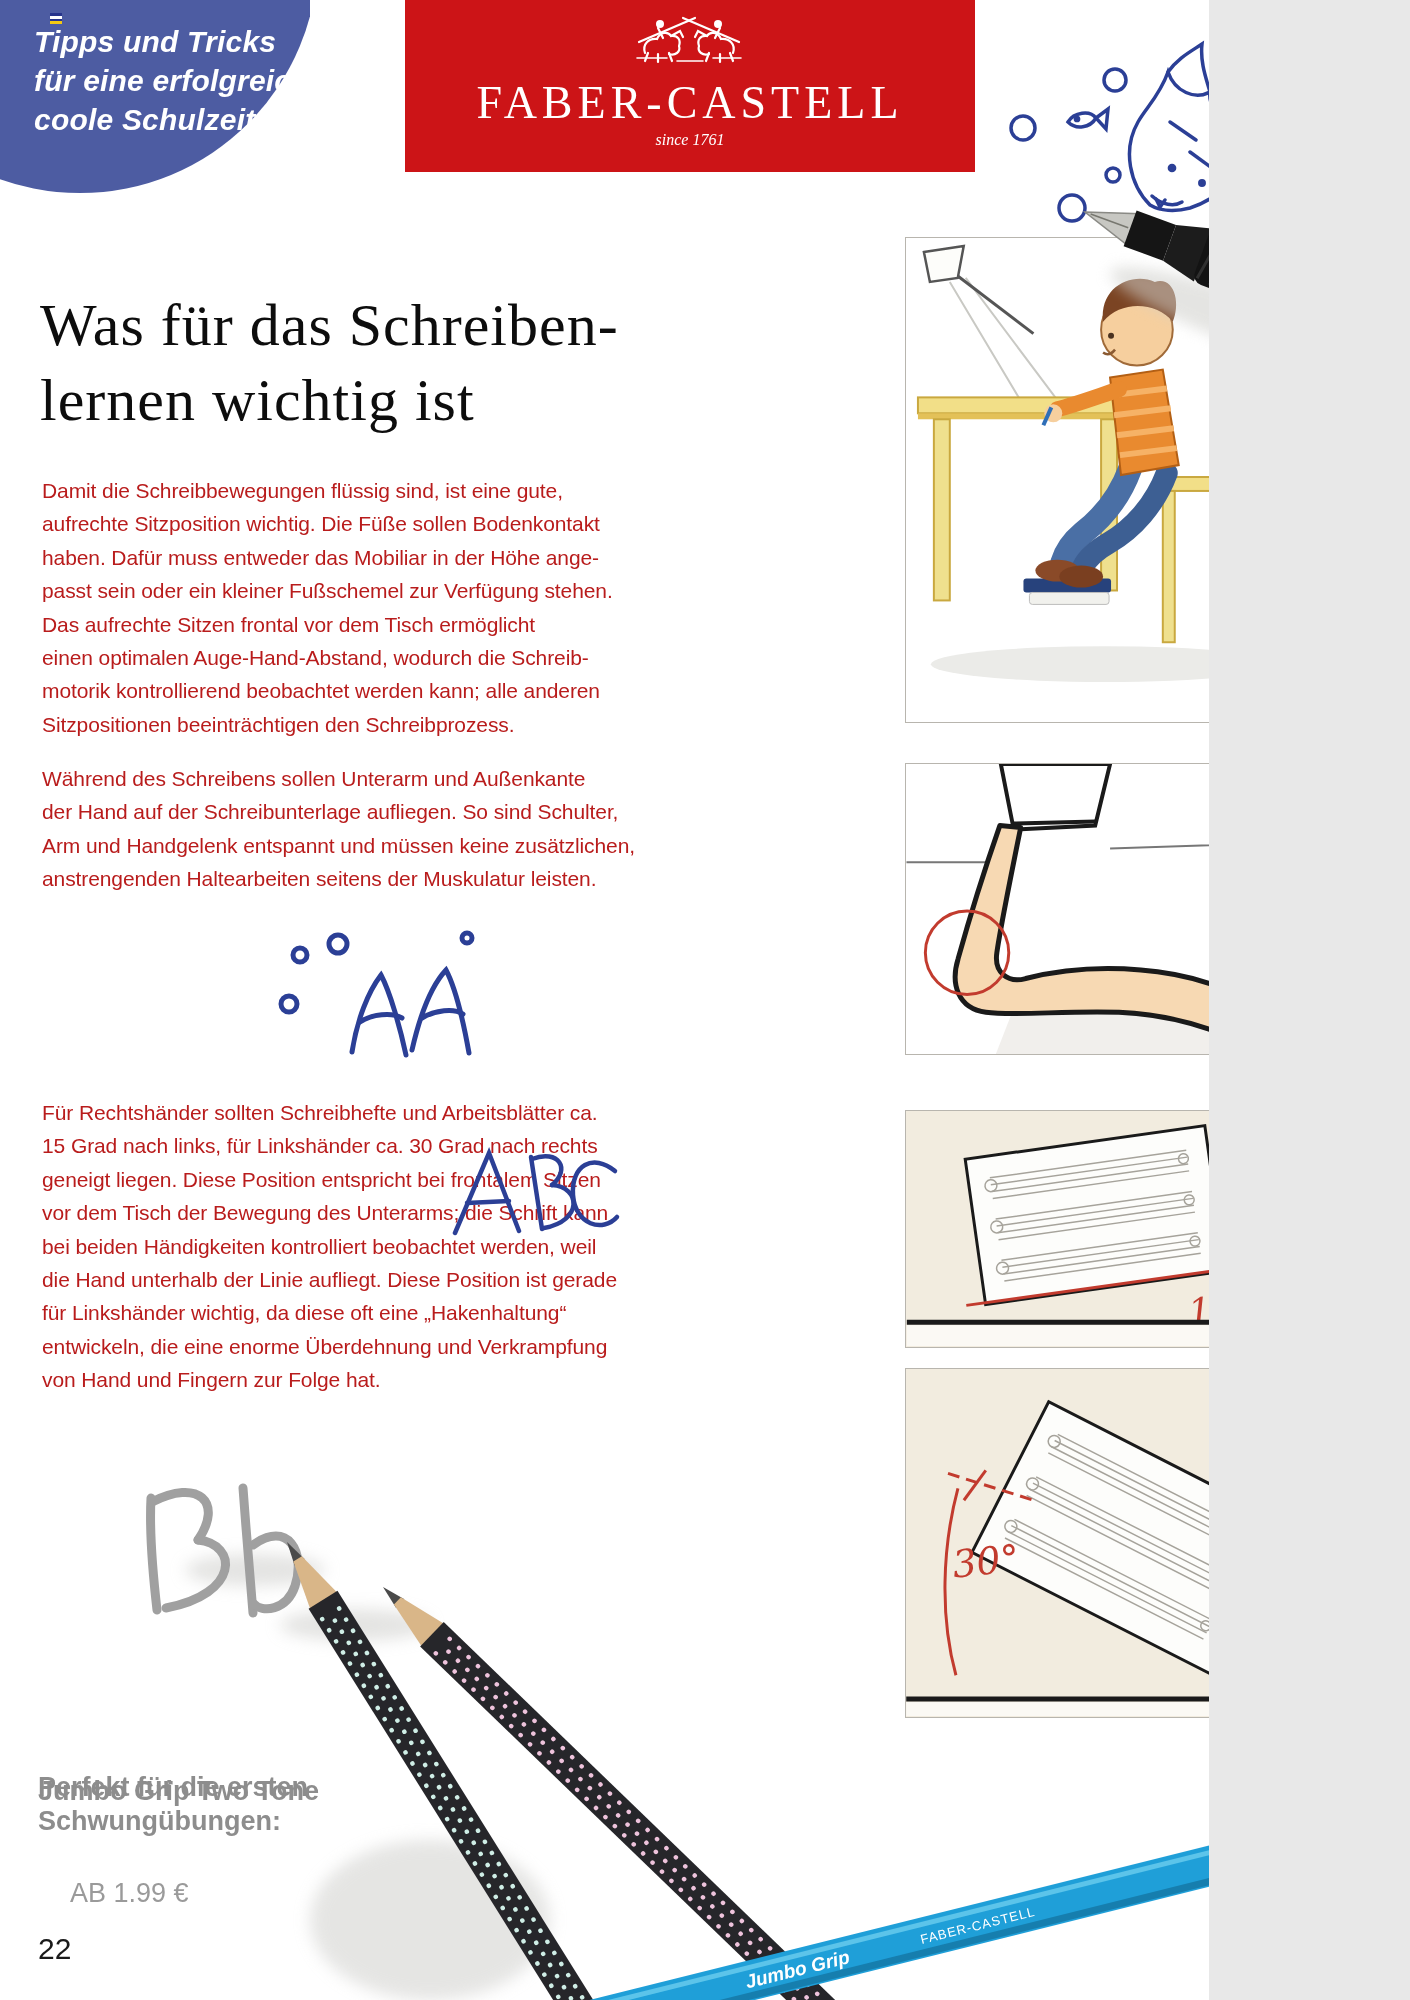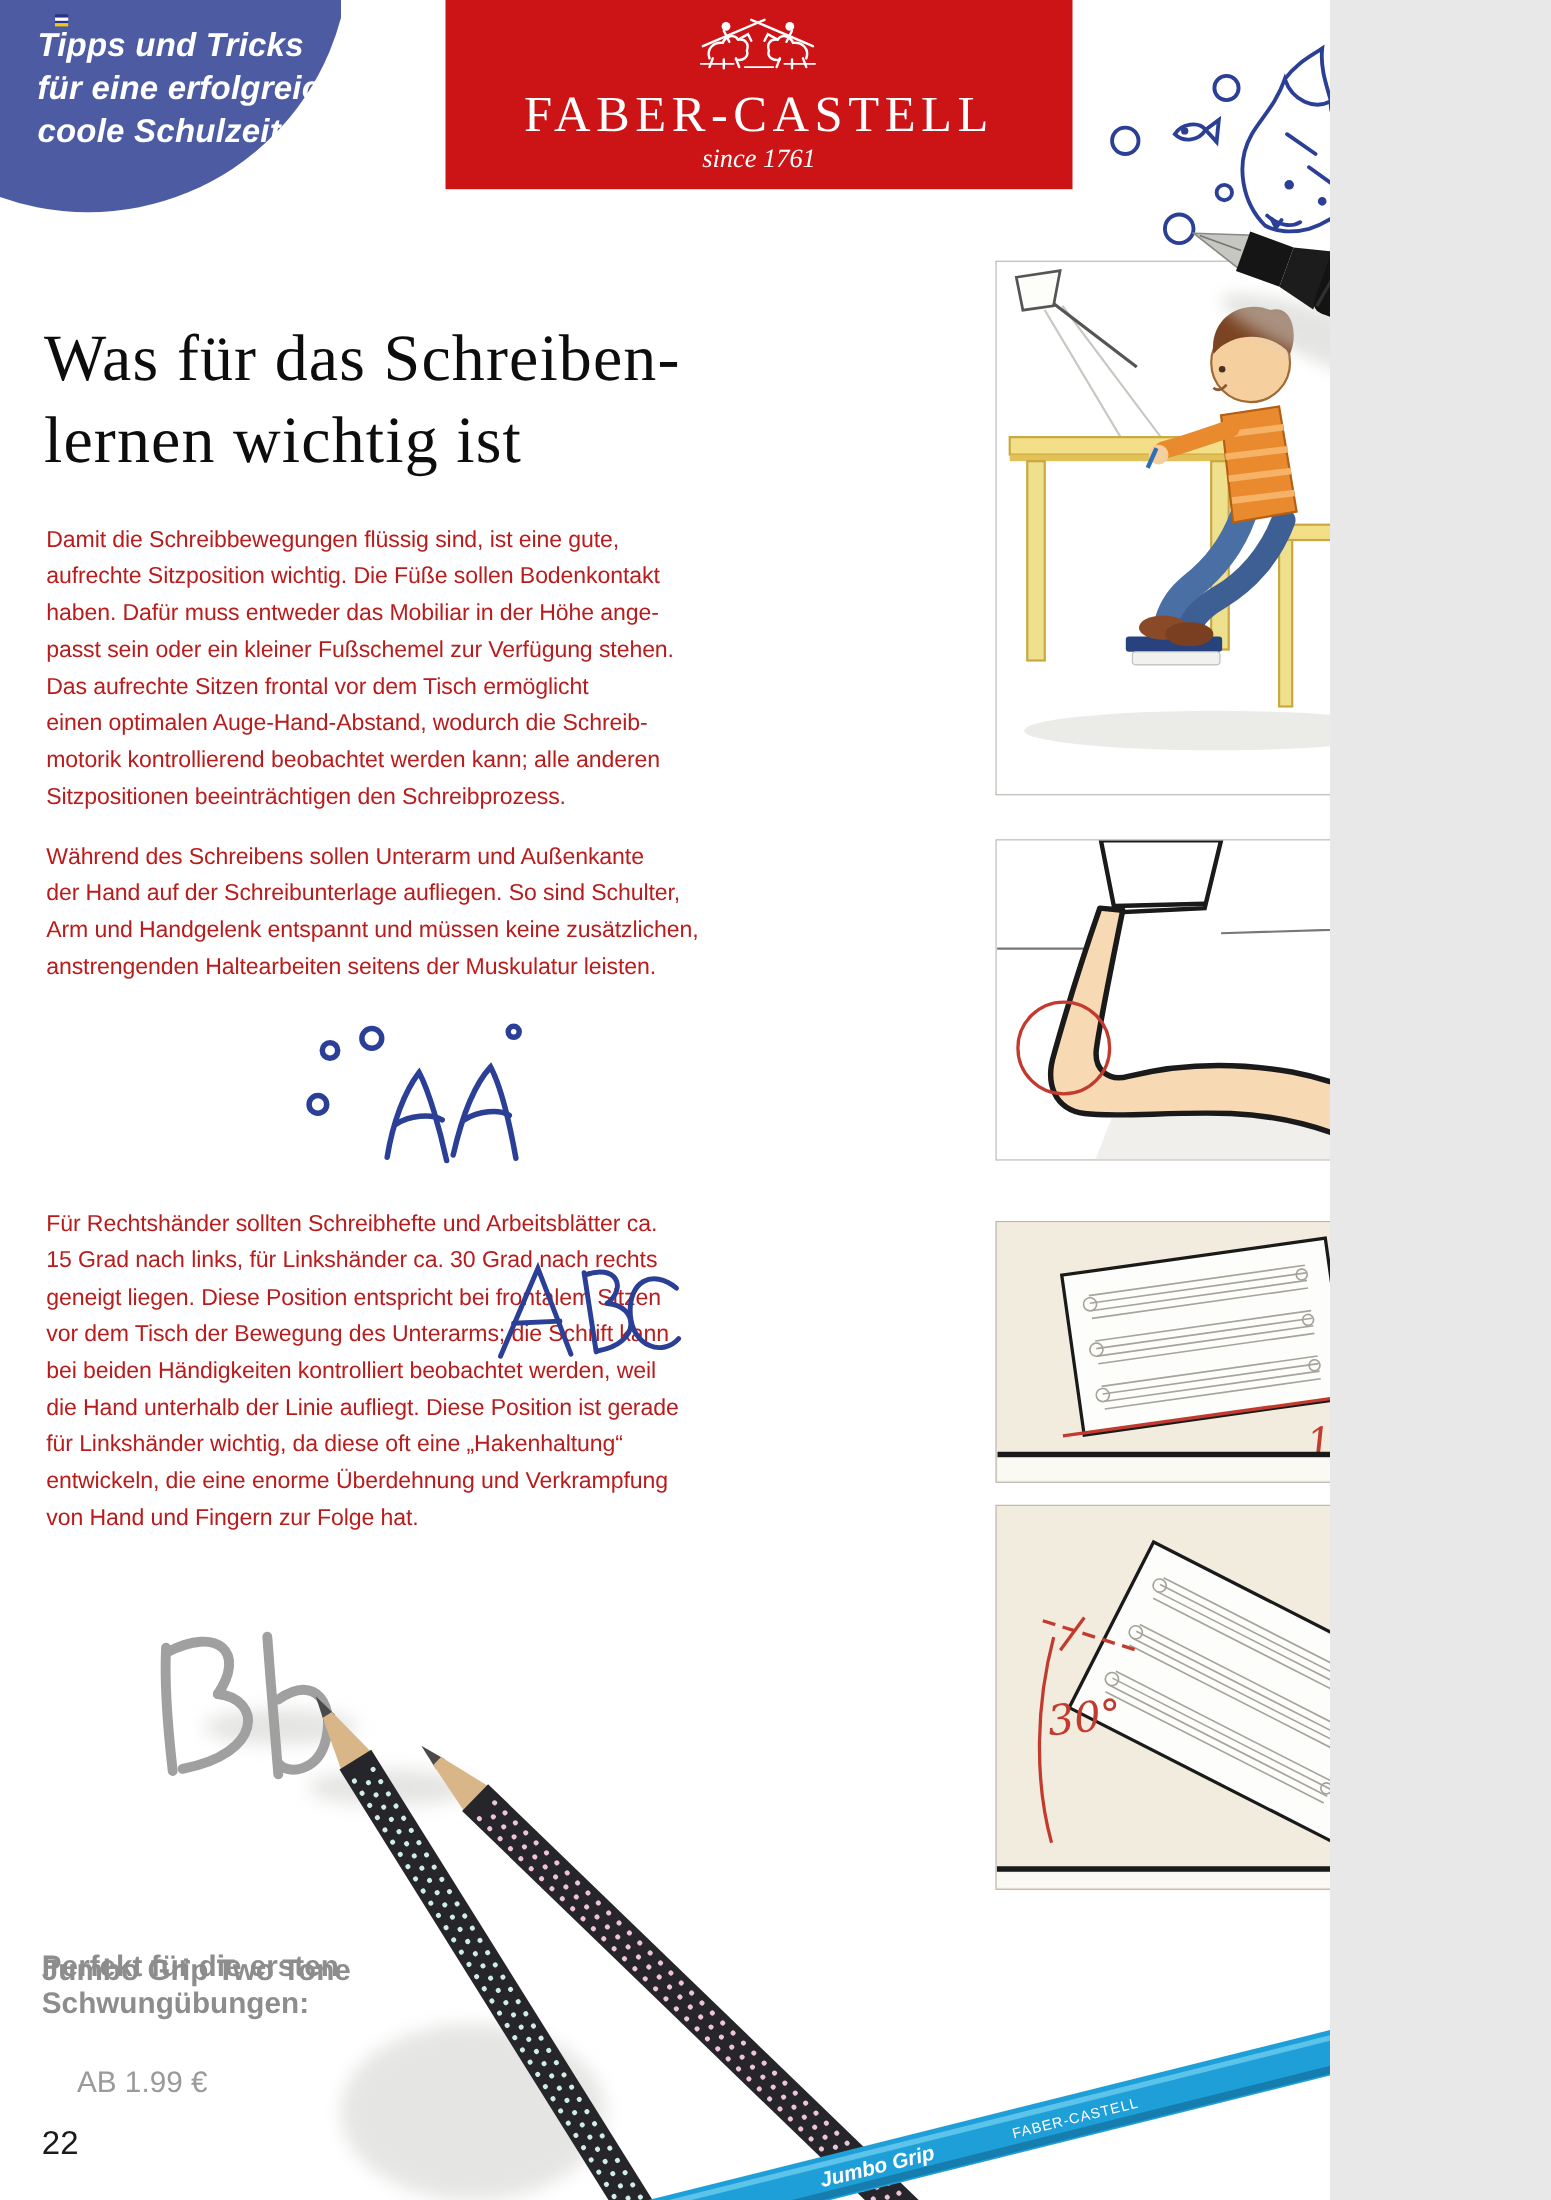--- a/index.html
+++ b/index.html
@@ -12,21 +12,21 @@
   .badge-text{
     left:34px;top:22px;width:260px;color:#fff;font-style:italic;font-weight:bold;
     font-size:30px;line-height:39px;white-space:pre;letter-spacing:.2px;
   }
   
   .logo-box{left:405px;top:0;width:570px;height:172px;background:#cc1417;text-align:center;}
   .logo-brand{
     margin-top:2px;color:#fff;font-family:"Liberation Serif",serif;
     font-size:46px;letter-spacing:5px;font-weight:400;
   }
-  .logo-since{color:#fff;font-family:"Liberation Serif",serif;font-style:italic;font-size:24px;margin-top:2px;}
+  .logo-since{color:#fff;font-family:"Liberation Serif",serif;font-style:italic;font-size:16px;margin-top:2px;}
   
   .heading{
     left:40px;top:288px;font-family:"Liberation Serif",serif;font-size:60px;
     line-height:75px;color:#0d0d0d;white-space:pre;letter-spacing:1px;
   }
   .body-par{left:42px;color:#b91c1c;font-size:21px;line-height:33.4px;white-space:pre;letter-spacing:-.1px;}
   .p1{top:474px;} .p2{top:762px;} .p3{top:1096px;}
   
   .figure{left:905px;width:432px;background:#fff;border:1px solid #b8b5ae;box-sizing:border-box;}
   .fig-child{top:237px;height:486px;}

